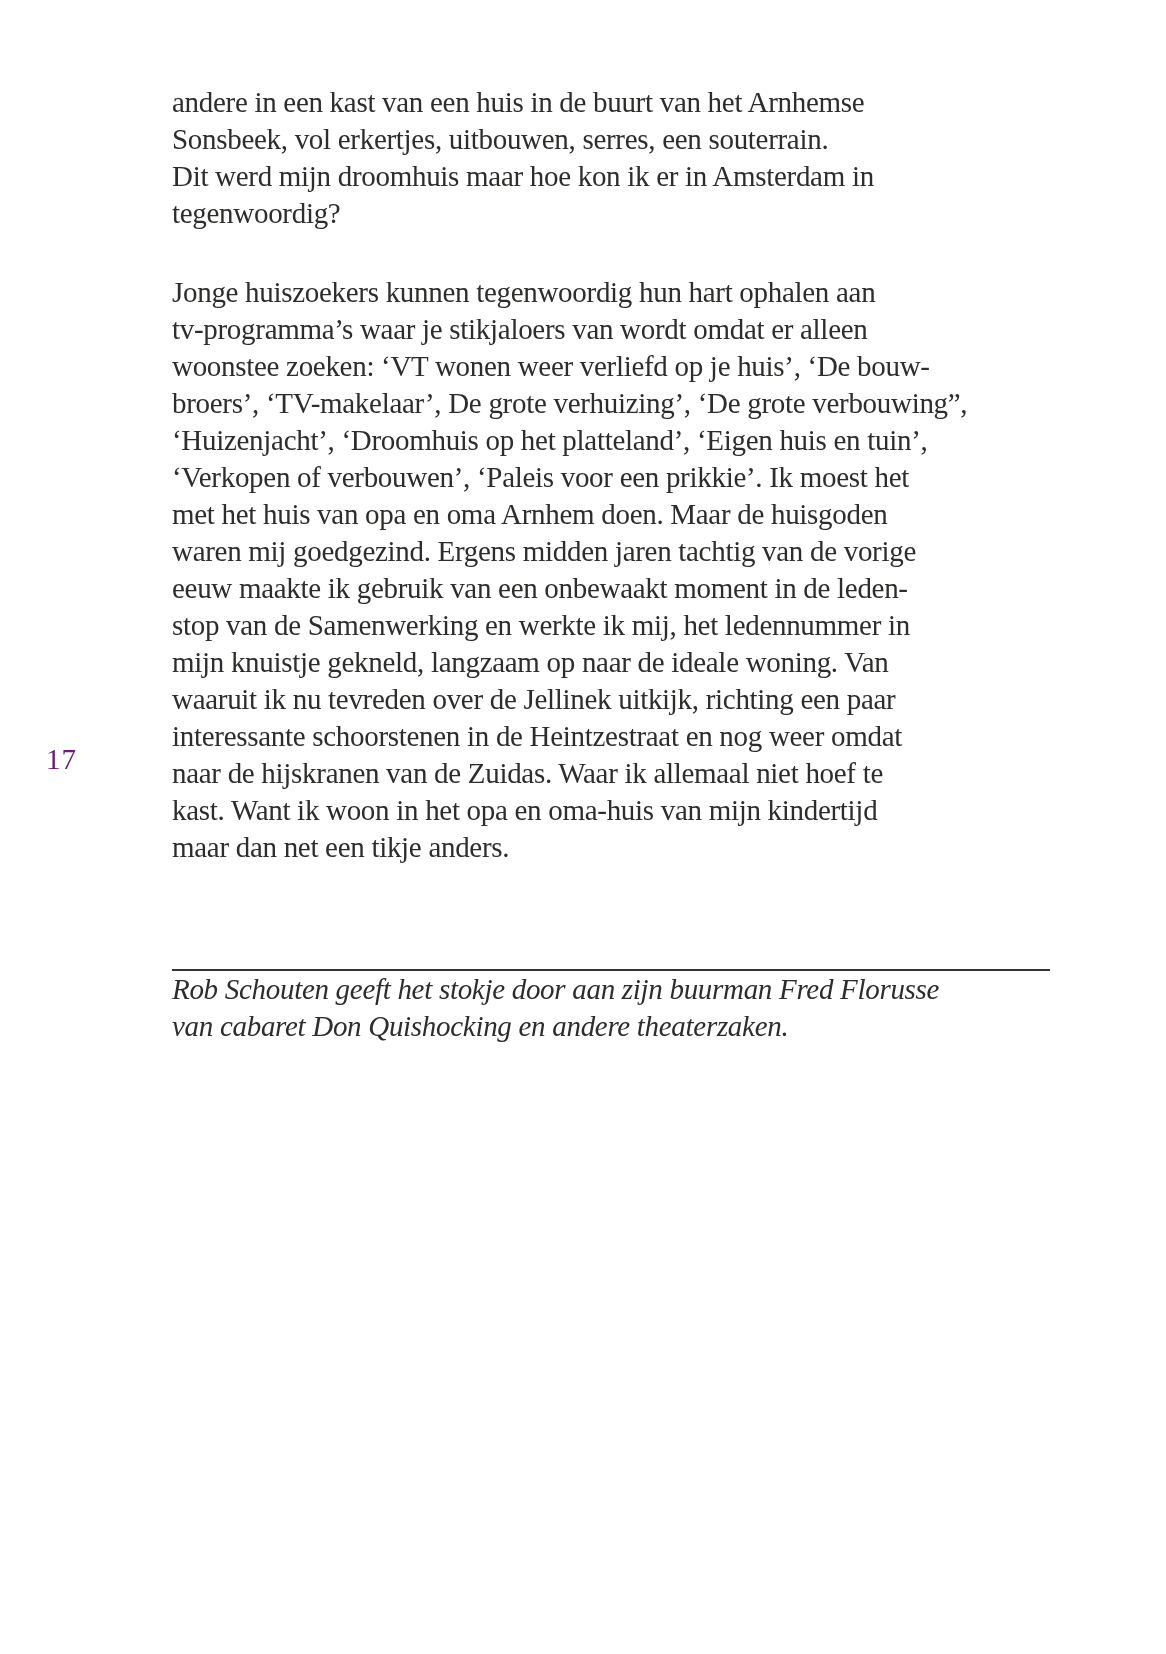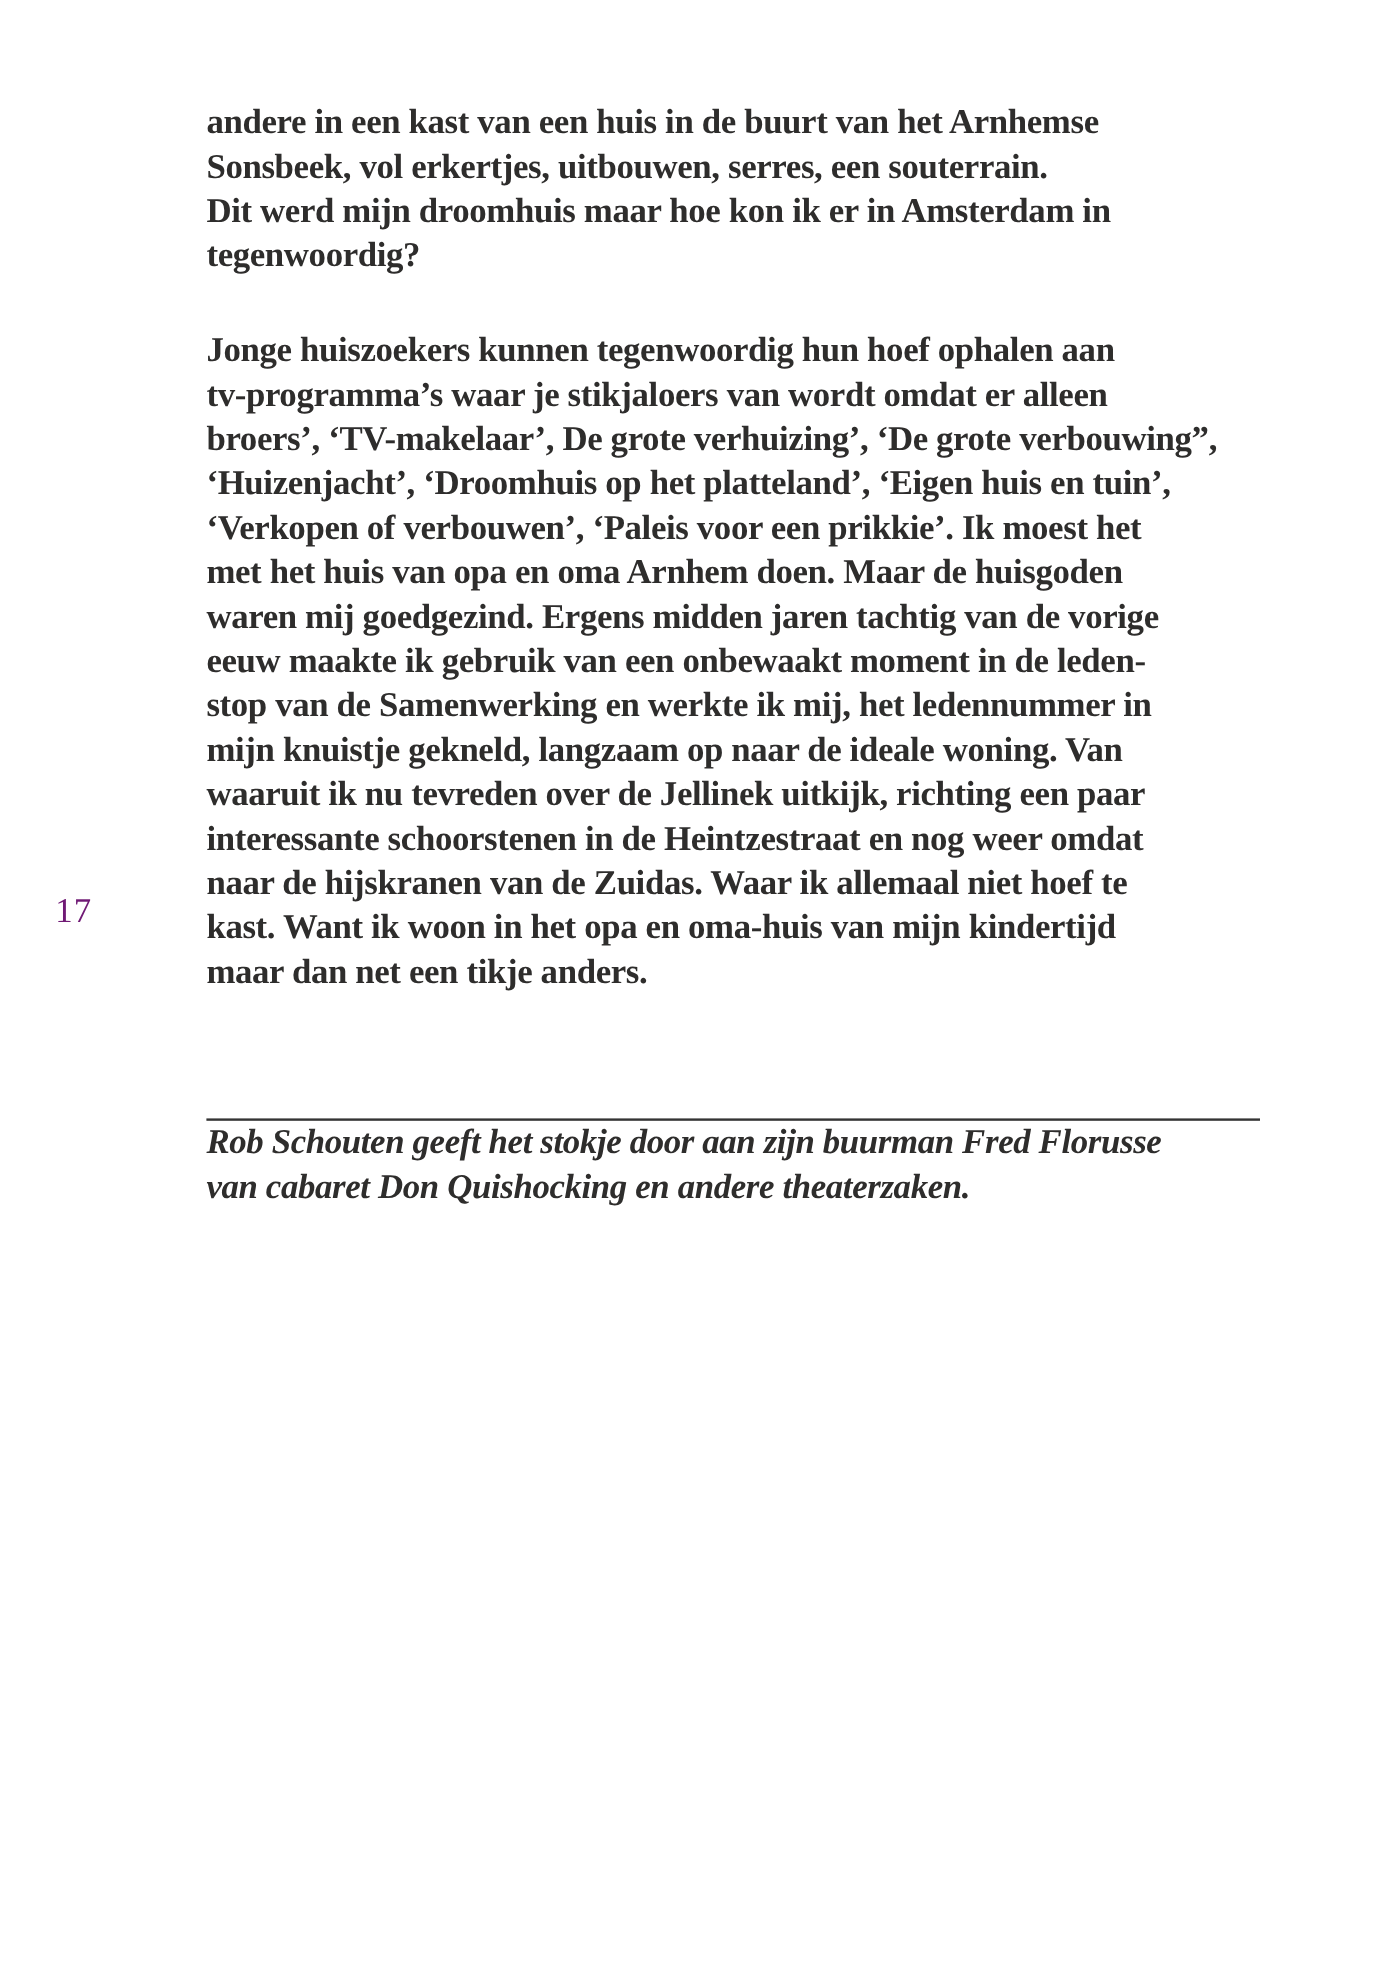--- a/index.html
+++ b/index.html
@@ -22,21 +22,20 @@
     font-size: 29px;
     line-height: 34px;
     letter-spacing: 1px;
     font-variant-numeric: oldstyle-nums;
   }
   .text-column {
     position: absolute;
     left: 172px;
     top: 84px;
     width: 878px;
-    font-weight: bold;
   }
   .para {
     margin: 0 0 42px 0;
   }
   .para .line,
   .footnote .line {
     white-space: pre;
     font-size: 29px;
     line-height: 37px;
     letter-spacing: -0.3px;
@@ -59,22 +58,23 @@
 <main class="text-column">
 
   <div class="para">
       <div class="line">andere in een kast van een huis in de buurt van het Arnhemse</div>
       <div class="line">Sonsbeek, vol erkertjes, uitbouwen, serres, een souterrain.</div>
       <div class="line">Dit werd mijn droomhuis maar hoe kon ik er in Amsterdam in</div>
       <div class="line">tegenwoordig?</div>
     </div>
 
   <div class="para">
-      <div class="line">Jonge huiszoekers kunnen tegenwoordig hun hoef ophalen aan</div>
+      <div class="line">Jonge huiszoekers kunnen tegenwoordig hun hart ophalen aan</div>
       <div class="line">tv-programma’s waar je stikjaloers van wordt omdat er alleen</div>
+      <div class="line">woonstee zoeken: ‘VT wonen weer verliefd op je huis’, ‘De bouw-</div>
       <div class="line">broers’, ‘TV-makelaar’, De grote verhuizing’, ‘De grote verbouwing”,</div>
       <div class="line">‘Huizenjacht’, ‘Droomhuis op het platteland’, ‘Eigen huis en tuin’,</div>
       <div class="line">‘Verkopen of verbouwen’, ‘Paleis voor een prikkie’. Ik moest het</div>
       <div class="line">met het huis van opa en oma Arnhem doen. Maar de huisgoden</div>
       <div class="line">waren mij goedgezind. Ergens midden jaren tachtig van de vorige</div>
       <div class="line">eeuw maakte ik gebruik van een onbewaakt moment in de leden-</div>
       <div class="line">stop van de Samenwerking en werkte ik mij, het ledennummer in</div>
       <div class="line">mijn knuistje gekneld, langzaam op naar de ideale woning. Van</div>
       <div class="line">waaruit ik nu tevreden over de Jellinek uitkijk, richting een paar</div>
       <div class="line">interessante schoorstenen in de Heintzestraat en nog weer omdat</div>

